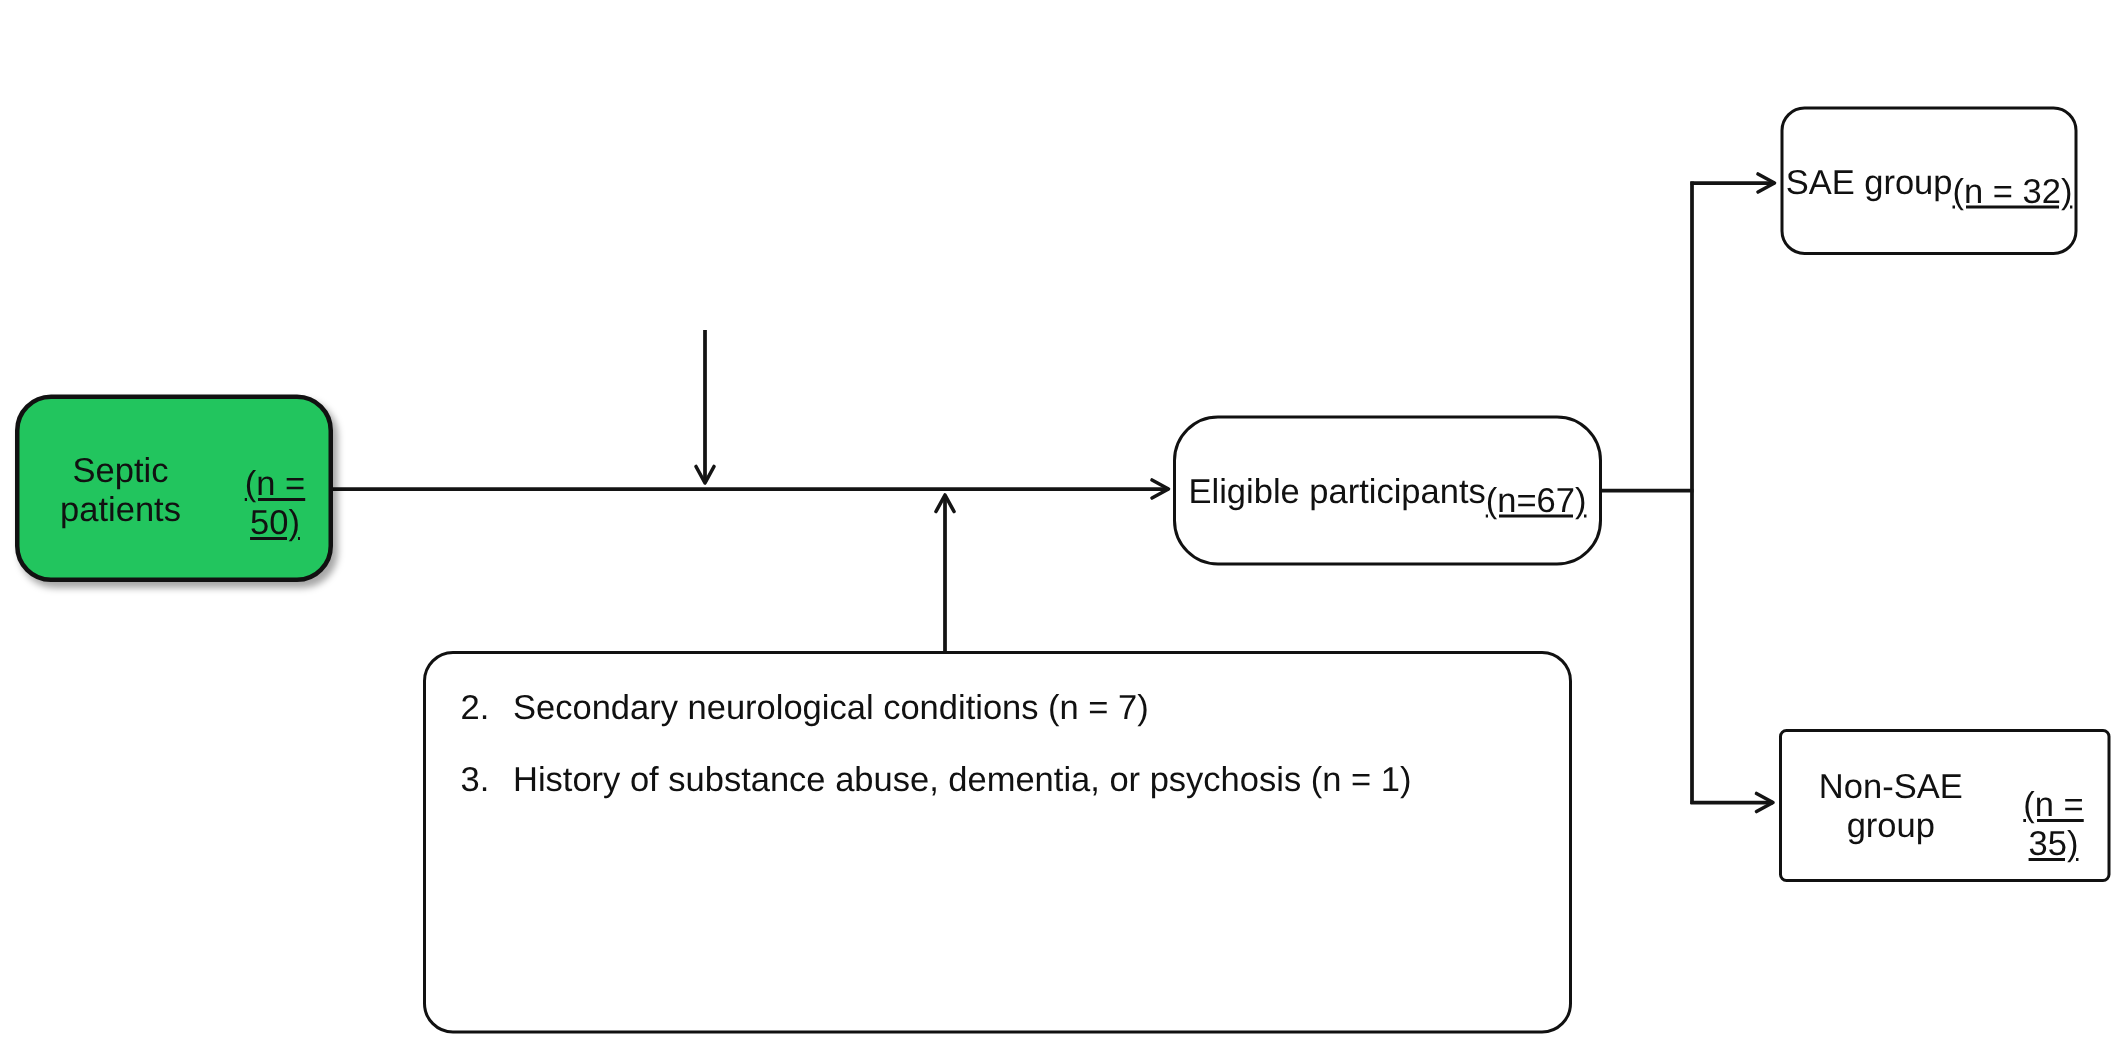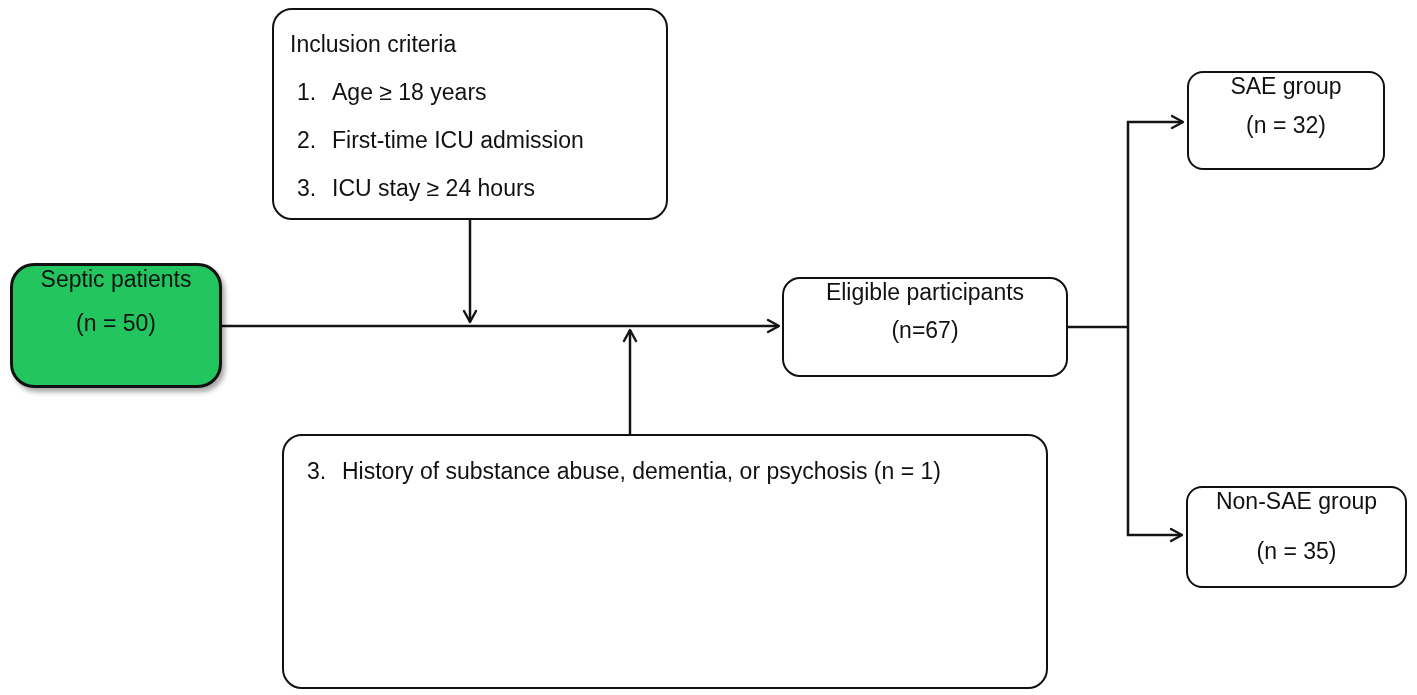--- a/index.html
+++ b/index.html
@@ -34,43 +34,42 @@
     margin: 22px 0 0 23px;
     font-size: 23px;
     line-height: 26px;
     white-space: nowrap;
   }
   .crit .num { display: inline-block; width: 35px; }
   
   .node {
     border-radius: 17px;
     display: flex;
-    flex-direction: column;
     align-items: center;
-    justify-content: flex-start;
+    justify-content: center;
     text-align: center;
     font-size: 23px;
     line-height: 26px;
   }
-  .node .l2 { margin-top: 15px; }
+  .node .l2 { margin-top: 15px; text-decoration: underline; }
   #inclusion-box { left: 272px; top: 8px;   width: 396px; height: 212px; }
   #exclusion-box { left: 282px; top: 434px; width: 766px; height: 255px; }
   #septic-box {
     left: 10px; top: 263px; width: 212px; height: 125px;
     background: #22c55e;
     border-width: 3px;
     border-radius: 24px;
     box-shadow: 3px 4px 5px rgba(0,0,0,0.35);
   }
   #septic-box .l2 { margin-top: 18px; }
-  #eligible-box { left: 782px;  top: 277px; width: 286px; height: 100px; border-radius: 18px; }
+  #eligible-box { left: 782px;  top: 277px; width: 286px; height: 100px; border-radius: 30px; }
   #eligible-box .l2 { margin-top: 12px; }
   #sae-box      { left: 1187px; top: 71px;  width: 198px; height: 99px;  border-radius: 16px; }
   #sae-box .l2      { margin-top: 13px; }
-  #nonsae-box   { left: 1186px; top: 486px; width: 221px; height: 102px; border-radius: 16px; }
+  #nonsae-box   { left: 1186px; top: 486px; width: 221px; height: 102px; border-radius: 5px; }
   #nonsae-box .l2   { margin-top: 24px; }
 </style>
 </head>
 <body>
 
 <div class="canvas">
 
   <svg class="connectors" viewBox="0 0 1417 695" xmlns="http://www.w3.org/2000/svg">
     <defs>
       <marker id="arrow" markerUnits="userSpaceOnUse" markerWidth="18" markerHeight="18" refX="14" refY="8" orient="auto">
@@ -85,28 +84,20 @@
     <line x1="630" y1="434" x2="630" y2="330" stroke="#141414" stroke-width="2.5" marker-end="url(#arrow)"></line>
 
     <line x1="1068" y1="327" x2="1129" y2="327" stroke="#141414" stroke-width="2.5"></line>
     <line x1="1128" y1="121" x2="1128" y2="536" stroke="#141414" stroke-width="2.5"></line>
 
     <line x1="1127" y1="122" x2="1183" y2="122" stroke="#141414" stroke-width="2.5" marker-end="url(#arrow)"></line>
 
     <line x1="1127" y1="535" x2="1182" y2="535" stroke="#141414" stroke-width="2.5" marker-end="url(#arrow)"></line>
   </svg>
 
-  <div class="box crit" id="inclusion-box">
-    <div class="title">Inclusion criteria</div>
-    <div>
-        <div class="li"><span class="num">1.</span><span class="txt">Age ≥ 18 years</span></div>
-        <div class="li"><span class="num">2.</span><span class="txt">First-time ICU admission</span></div>
-        <div class="li"><span class="num">3.</span><span class="txt">ICU stay ≥ 24 hours</span></div>
-      </div>
-  </div>
 
   <div class="box node" id="septic-box">
     <div class="l1">Septic patients</div>
     <div class="l2">(n = 50)</div>
   </div>
 
   <div class="box node" id="eligible-box">
     <div class="l1">Eligible participants</div>
     <div class="l2">(n=67)</div>
   </div>
@@ -116,17 +107,18 @@
     <div class="l2">(n = 32)</div>
   </div>
 
   <div class="box node" id="nonsae-box">
     <div class="l1">Non-SAE group</div>
     <div class="l2">(n = 35)</div>
   </div>
 
   <div class="box crit" id="exclusion-box">
     <div>
+        <div class="li"><span class="num">2.</span><span class="txt">Secondary neurological conditions (n = 7)</span></div>
         <div class="li"><span class="num">3.</span><span class="txt">History of substance abuse, dementia, or psychosis (n = 1)</span></div>
       </div>
   </div>
 
 </div>
 
 </body></html>

